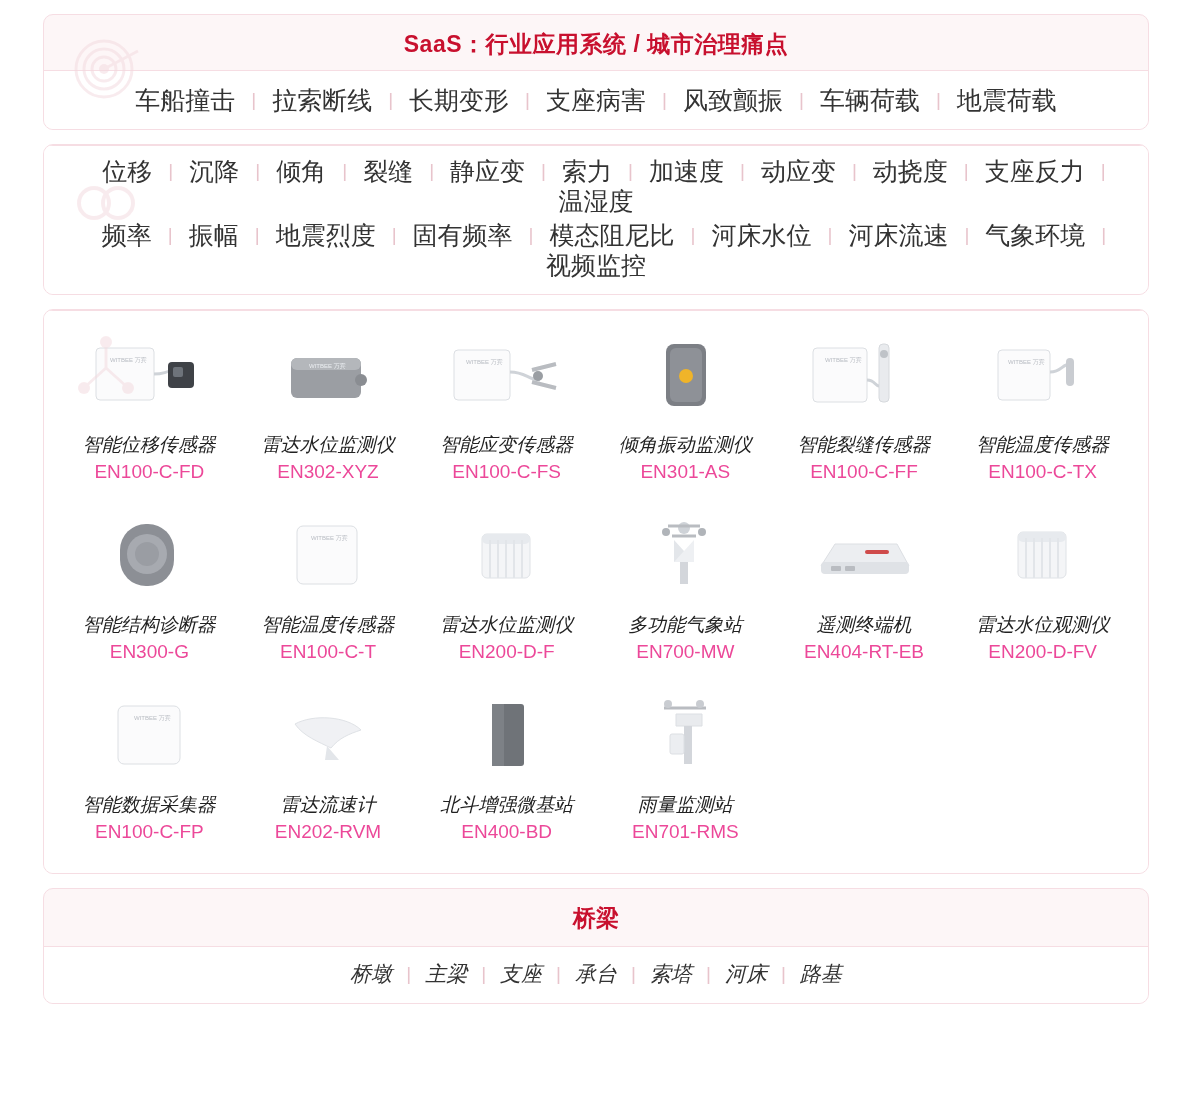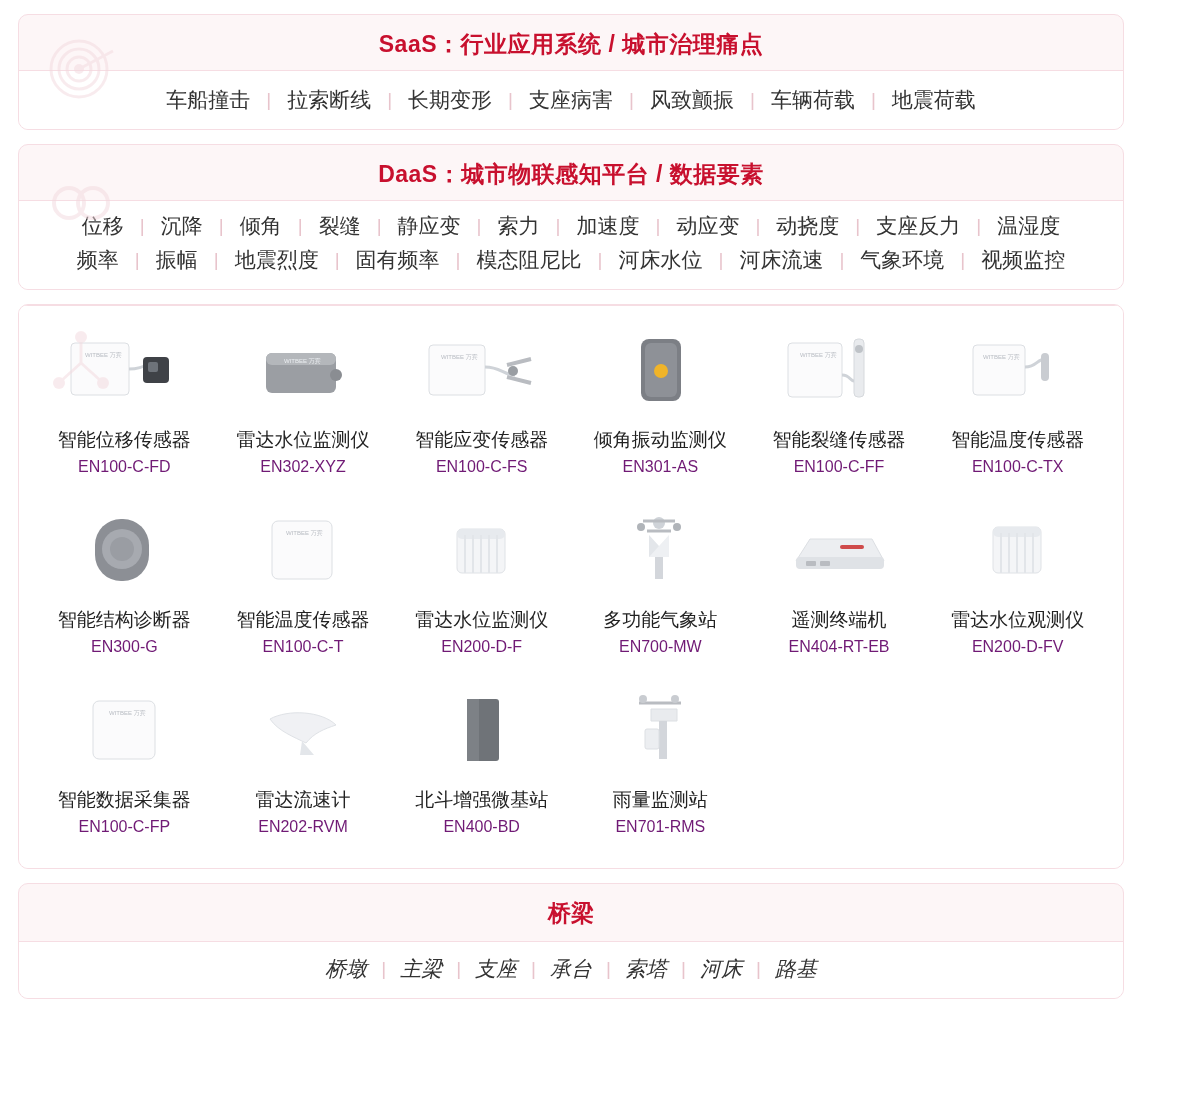--- a/index.html
+++ b/index.html
@@ -7,20 +7,21 @@
     margin: 0; padding: 0;
     background: #ffffff;
     font-family: "Liberation Sans", "DejaVu Sans", sans-serif;
   }
   .page {
     width: 1156px;
     min-height: 1109px;
     position: relative;
     padding: 14px 32px 10px 18px;
     background: #fff;
+    margin-left: 25px;
   }
   .panel {
     position: relative;
     border: 1px solid #f6dde3;
     border-radius: 10px;
     background: #fdf6f7;
     margin-bottom: 14px;
     overflow: hidden;
   }
   .panel-title {
@@ -42,21 +43,21 @@
   }
   .chip-row {
     display: flex;
     flex-wrap: wrap;
     justify-content: center;
     align-items: center;
     padding: 14px 30px;
     gap: 0px;
   }
   .chip {
-    font-size: 21px;
+    font-size: 25px;
     color: #333333;
     padding: 0 16px;
     white-space: nowrap;
     line-height: 30px;
   }
   .divider {
     color: #e8c4cc;
     font-size: 19px;
     line-height: 30px;
   }
@@ -93,24 +94,25 @@
     align-items: center;
     justify-content: center;
     margin-bottom: 8px;
   }
   .cell-name {
     font-size: 19px;
     color: #222;
     text-align: center;
     line-height: 27px;
     white-space: nowrap;
+    font-style: italic;
   }
   .cell-model {
-    font-size: 16px;
-    color: #701a75;
+    font-size: 19px;
+    color: #ec4899;
     text-align: center;
     line-height: 27px;
     white-space: nowrap;
   }
   .bridge-title {
     text-align: center;
     color: #c8102e;
     font-size: 23px;
     font-weight: bold;
     padding: 14px 0 12px 0;
@@ -158,23 +160,20 @@
 
   <section class="panel">
     <div class="wm">
       <svg width="72" height="72" viewBox="0 0 72 72">
         <g fill="none" stroke="#f3d9de" stroke-width="4">
           <circle cx="24" cy="40" r="15"></circle>
           <circle cx="48" cy="40" r="15"></circle>
         </g>
       </svg>
     </div>
-    <div class="panel-title">
-      <span class="lat">DaaS：</span><span>城市物联感知平台 / 数据要素</span>
-    </div>
     <div class="sep-line"></div>
     <div class="body-white">
       <div class="chip-row daas-row">
         <span class="chip">位移</span>
         <span class="divider">|</span>
         <span class="chip">沉降</span>
         <span class="divider">|</span>
         <span class="chip">倾角</span>
         <span class="divider">|</span>
         <span class="chip">裂缝</span>

